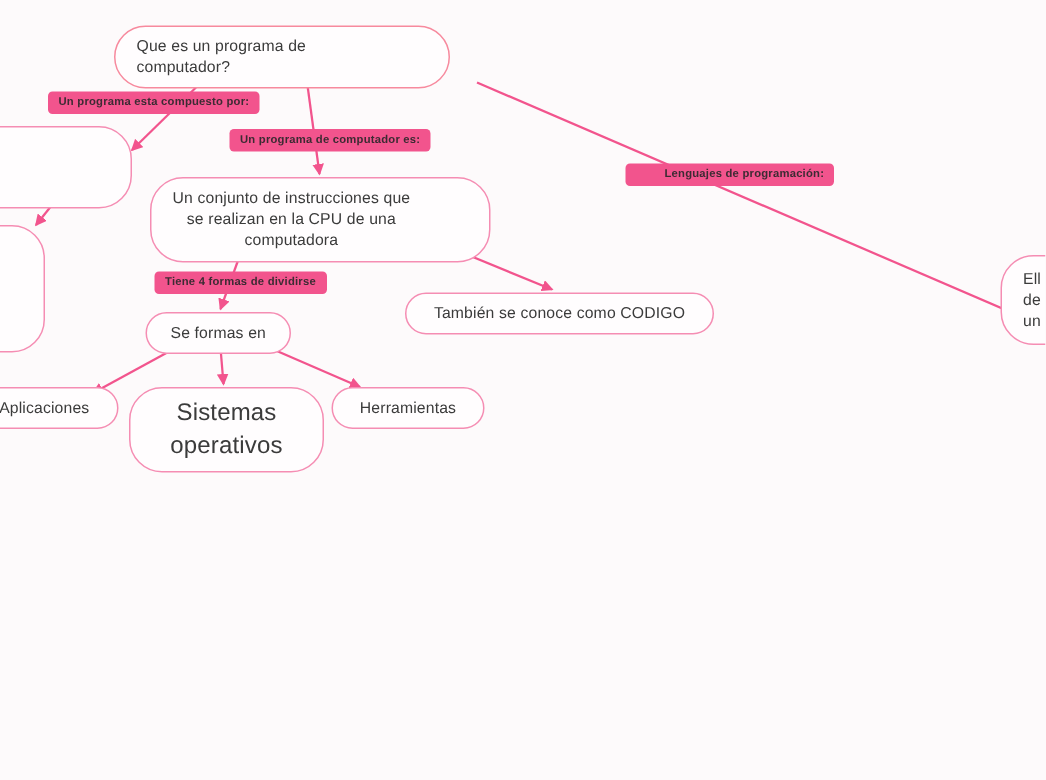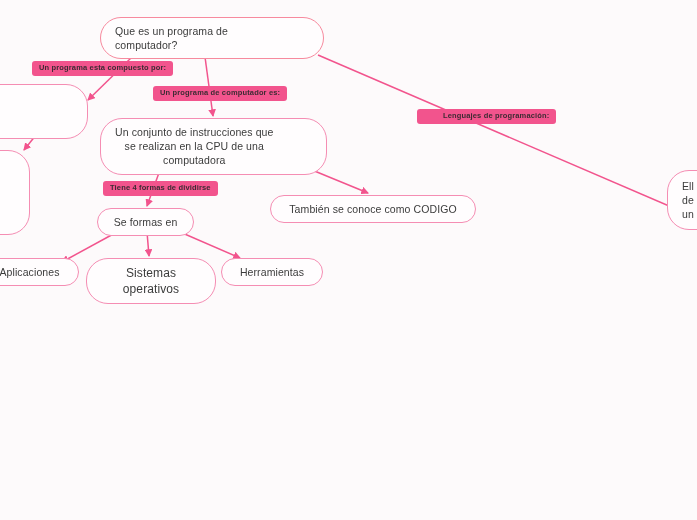--- a/index.html
+++ b/index.html
@@ -76,38 +76,38 @@
       <path d="M 312 170 L 368 193"></path>
       <path d="M 160 170 L 147 206"></path>
       <path d="M 117 232 L 62 262"></path>
       <path d="M 147 232 L 149 256"></path>
       <path d="M 180 232 L 240 258"></path>
       <path d="M 40 130 L 24 150"></path>
     </g>
   </svg>
 
   <div id="nodes-layer">
-      <div class="node root" style="left: 100px; top: 17px; width: 224px; min-height: 40px; font-size: 10.5px; justify-content: flex-start;">Que es un programa de
+      <div class="node root" style="left: 76px; top: 17px; width: 224px; min-height: 40px; font-size: 10.5px; justify-content: flex-start;">Que es un programa de
 computador?</div>
       <div class="node" style="left: -92px; top: 84px; width: 180px; min-height: 46px; font-size: 10px; justify-content: flex-start;">s la parte
 nvió
 ador.</div>
       <div class="node" style="left: -78px; top: 150px; width: 108px; min-height: 85px; font-size: 10px; justify-content: flex-start;">de
 
 s.</div>
       <div class="node" style="left: 100px; top: 118px; width: 227px; min-height: 52px; font-size: 10.5px; justify-content: flex-start; text-align: center;">Un conjunto de instrucciones que
 se realizan en la CPU de una
 computadora</div>
       <div class="node" style="left: 270px; top: 195px; width: 206px; min-height: 25px; font-size: 10.5px; justify-content: center; text-align: right;">También se conoce como CODIGO</div>
       <div class="node" style="left: 667px; top: 170px; width: 120px; min-height: 60px; font-size: 10.5px; justify-content: flex-start;">Ell
 de
 un</div>
       <div class="node" style="left: 97px; top: 208px; width: 97px; min-height: 24px; font-size: 10.5px; justify-content: center; text-align: center;">Se formas en</div>
       <div class="node" style="left: -20px; top: 258px; width: 99px; min-height: 24px; font-size: 10.5px; justify-content: center; text-align: center;">Aplicaciones</div>
-      <div class="node" style="left: 86px; top: 258px; width: 130px; min-height: 24px; font-size: 12px; justify-content: center; text-align: center;">Sistemas operativos</div>
+      <div class="node" style="left: 86px; top: 258px; width: 130px; min-height: 24px; font-size: 16px; justify-content: center; text-align: center;">Sistemas operativos</div>
       <div class="node" style="left: 221px; top: 258px; width: 102px; min-height: 24px; font-size: 10.5px; justify-content: center; text-align: left;">Herramientas</div>
     </div>
   <div id="labels-layer">
       <div class="label" style="left: 32px; top: 61px;">Un programa esta compuesto por:</div>
       <div class="label" style="left: 153px; top: 86px; text-align: right;">Un programa de computador es:</div>
       <div class="label" style="left: 417px; top: 109px; padding-left: 26px;">Lenguajes de programación:</div>
       <div class="label" style="left: 103px; top: 181px;">Tiene 4 formas de dividirse</div>
     </div>
 
 </div>

